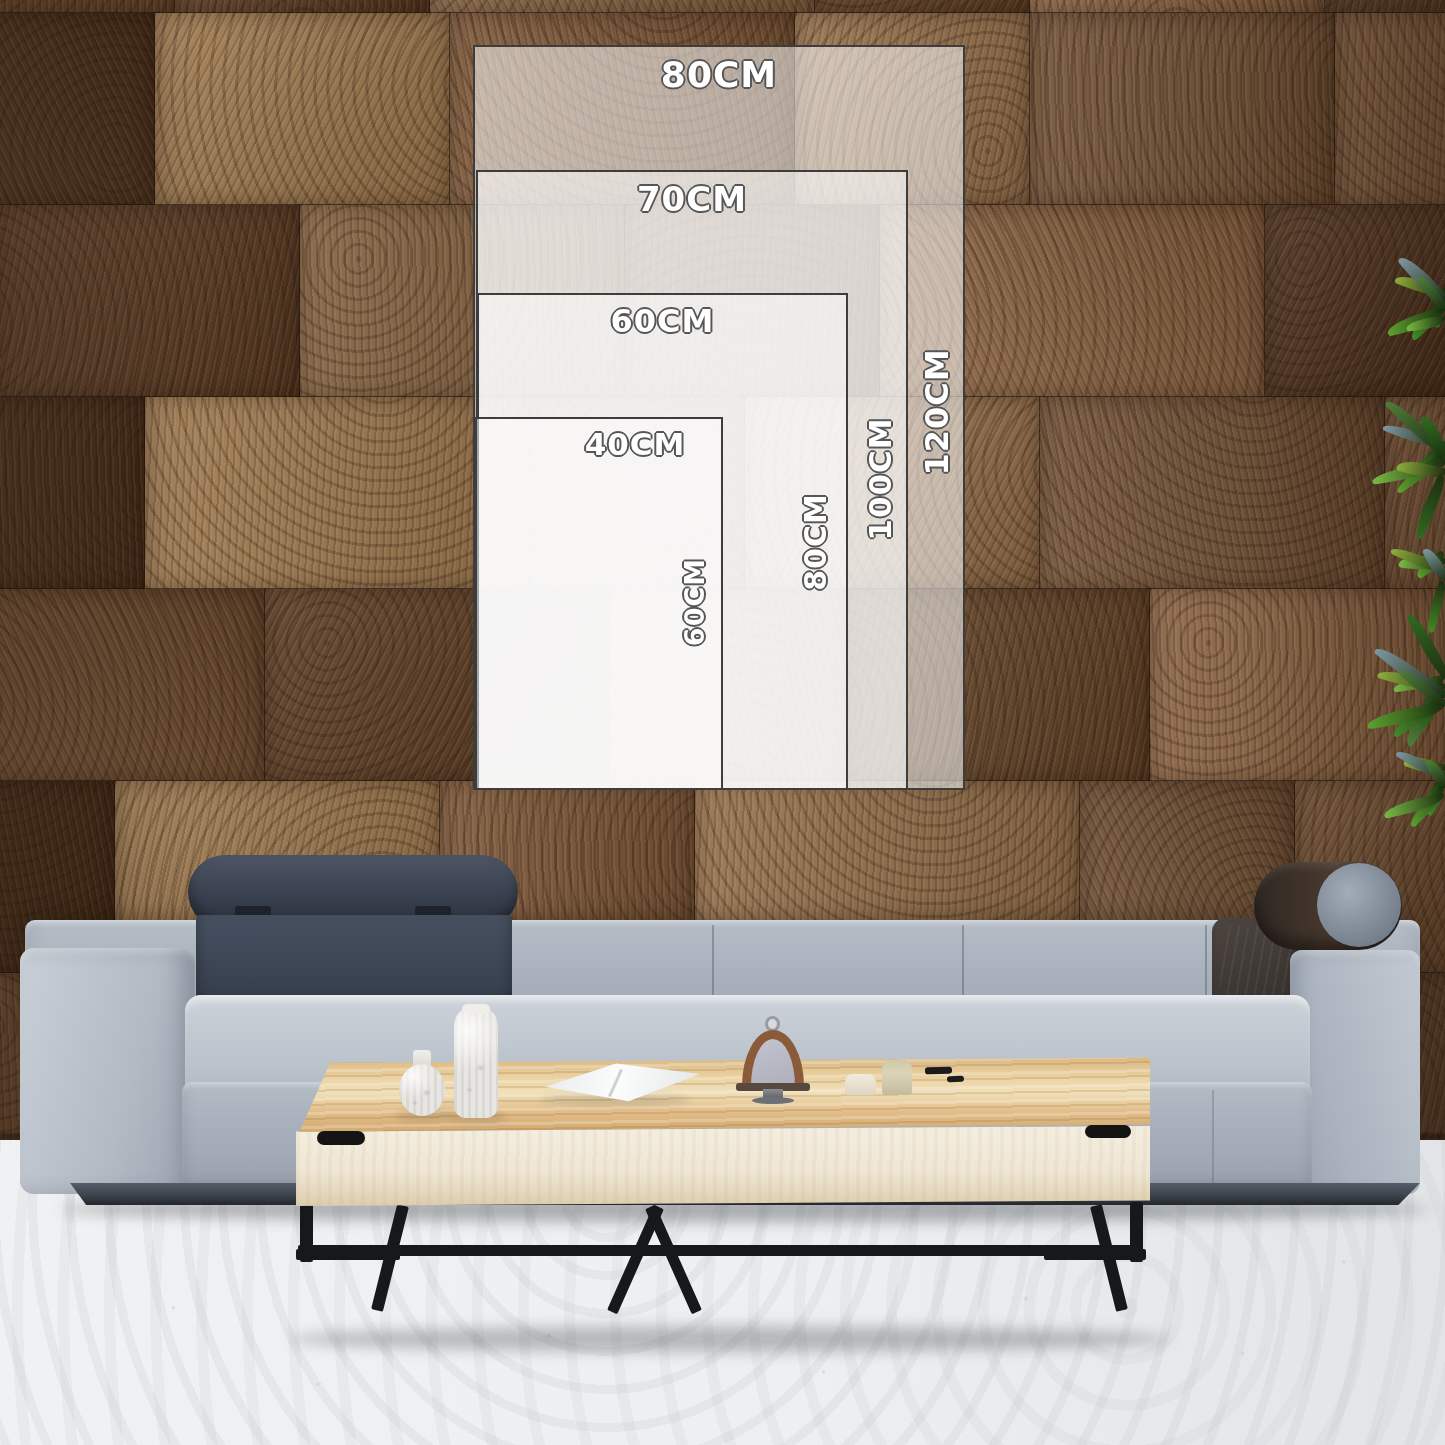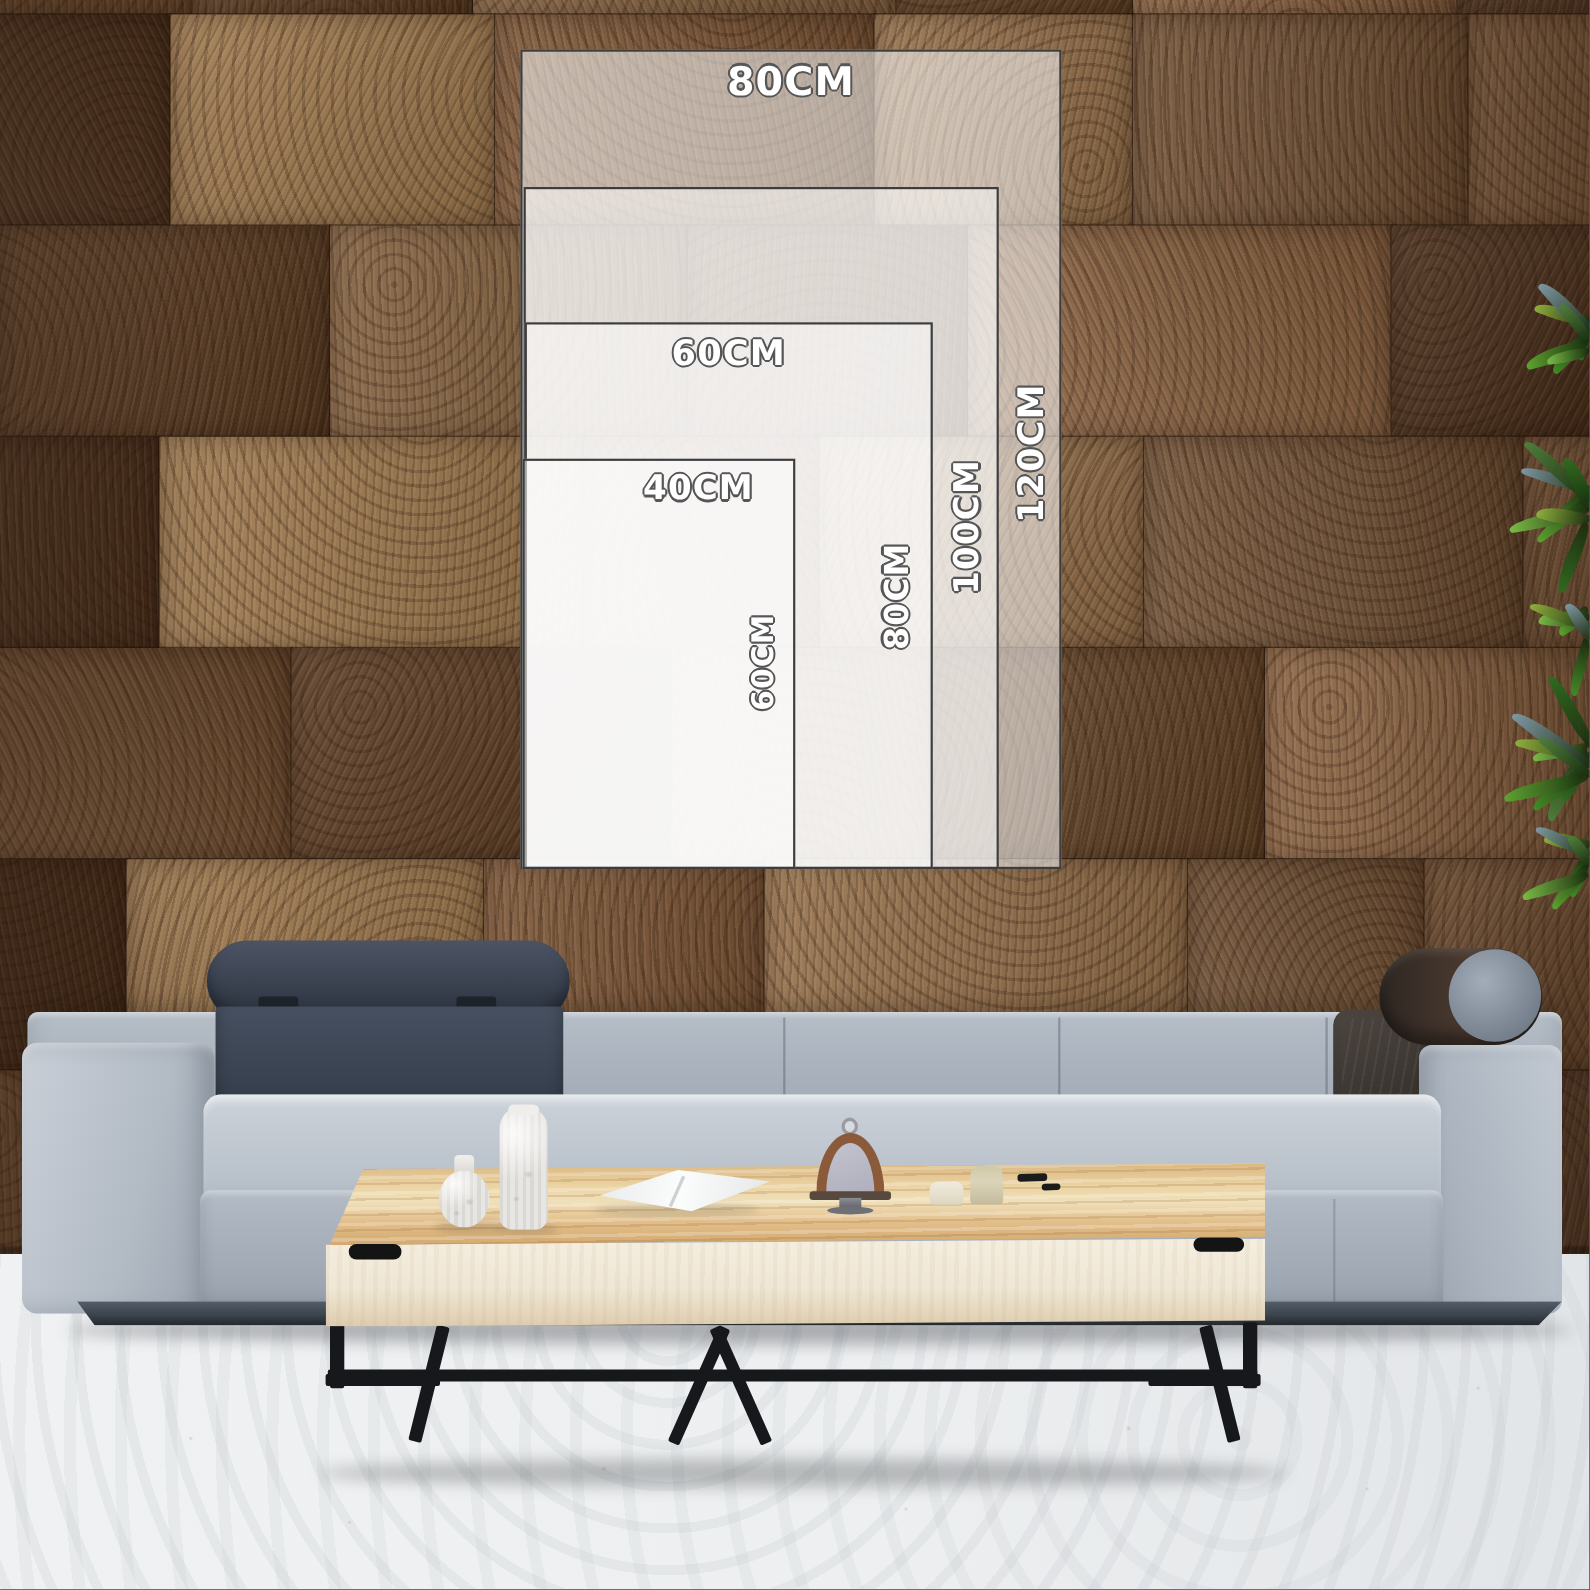--- a/index.html
+++ b/index.html
@@ -191,20 +191,21 @@
   <div class="baseboard"></div>
 
   <div id="floor"></div>
 
   <div id="size-chart">
     <div id="r1" class="size-rect">
       <span class="t outline-text">80CM</span>
       <span class="vlabel outline-text">120CM</span>
     </div>
     <div id="r2" class="size-rect">
+      <span class="t outline-text">70CM</span>
       <span class="vlabel outline-text">100CM</span>
     </div>
     <div id="r3" class="size-rect">
       <span class="t outline-text">60CM</span>
       <span class="vlabel outline-text">80CM</span>
     </div>
     <div id="r4" class="size-rect">
       <span class="t outline-text">40CM</span>
       <span class="vlabel outline-text">60CM</span>
     </div>

